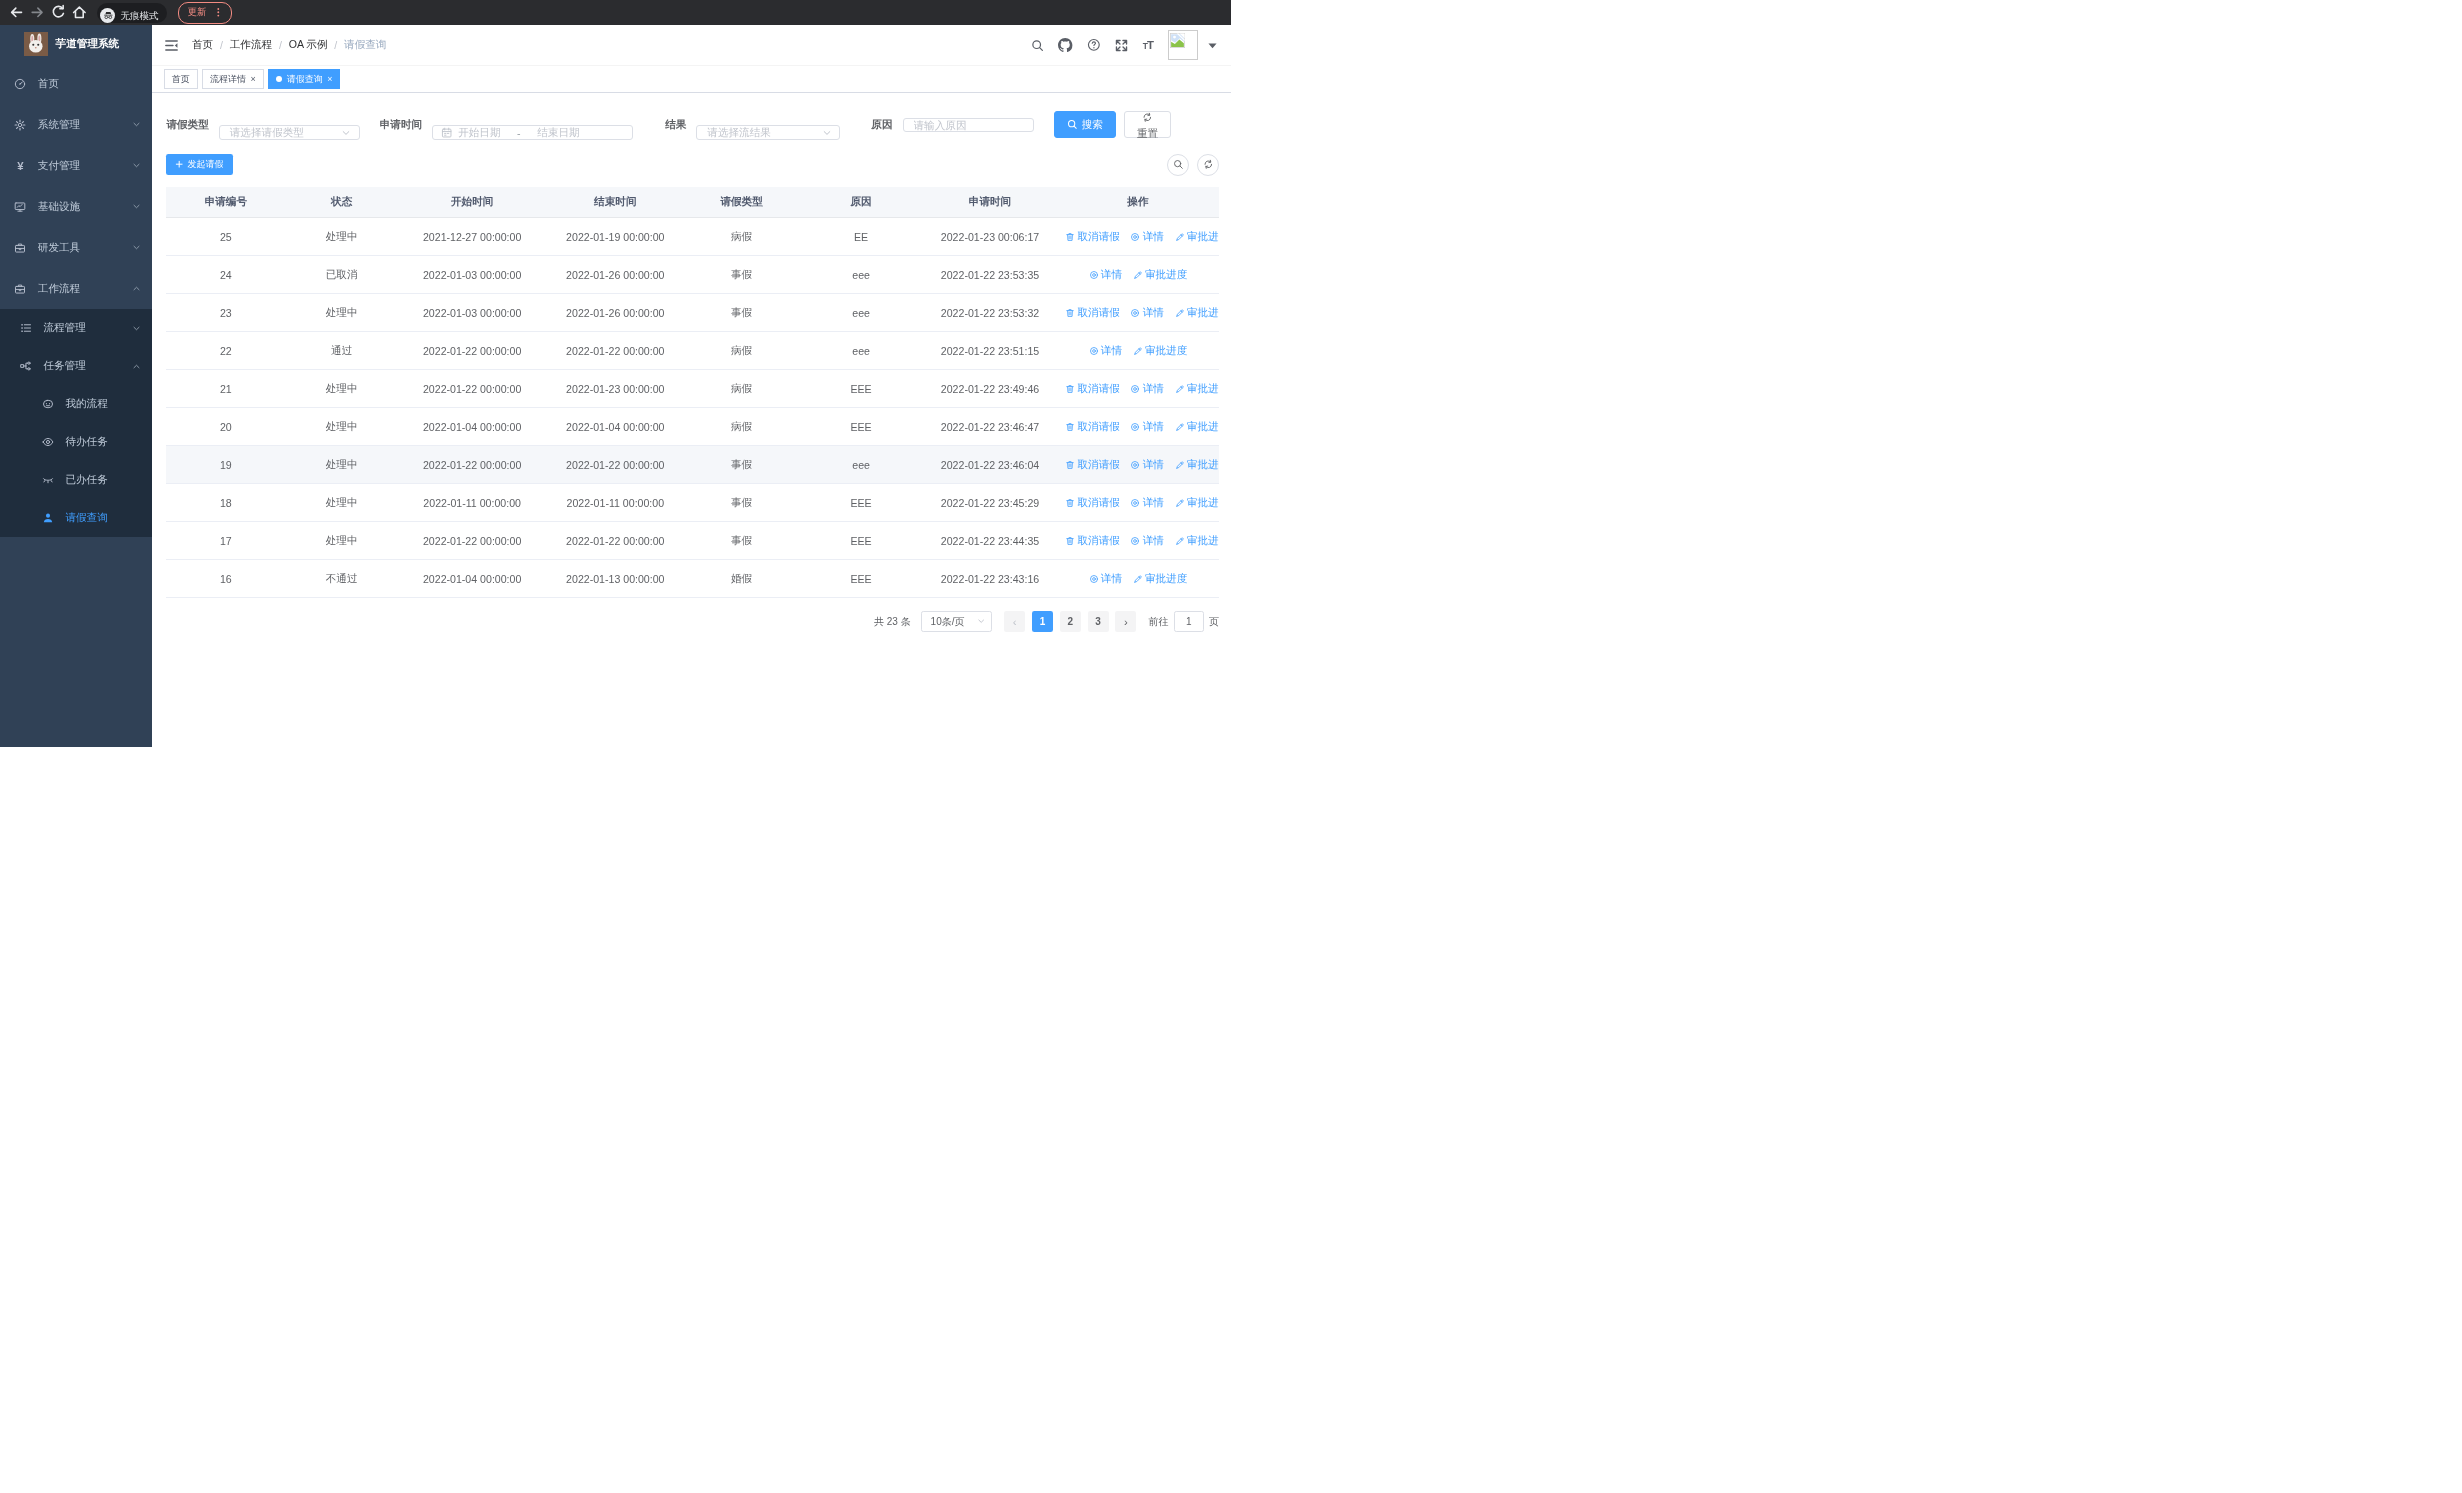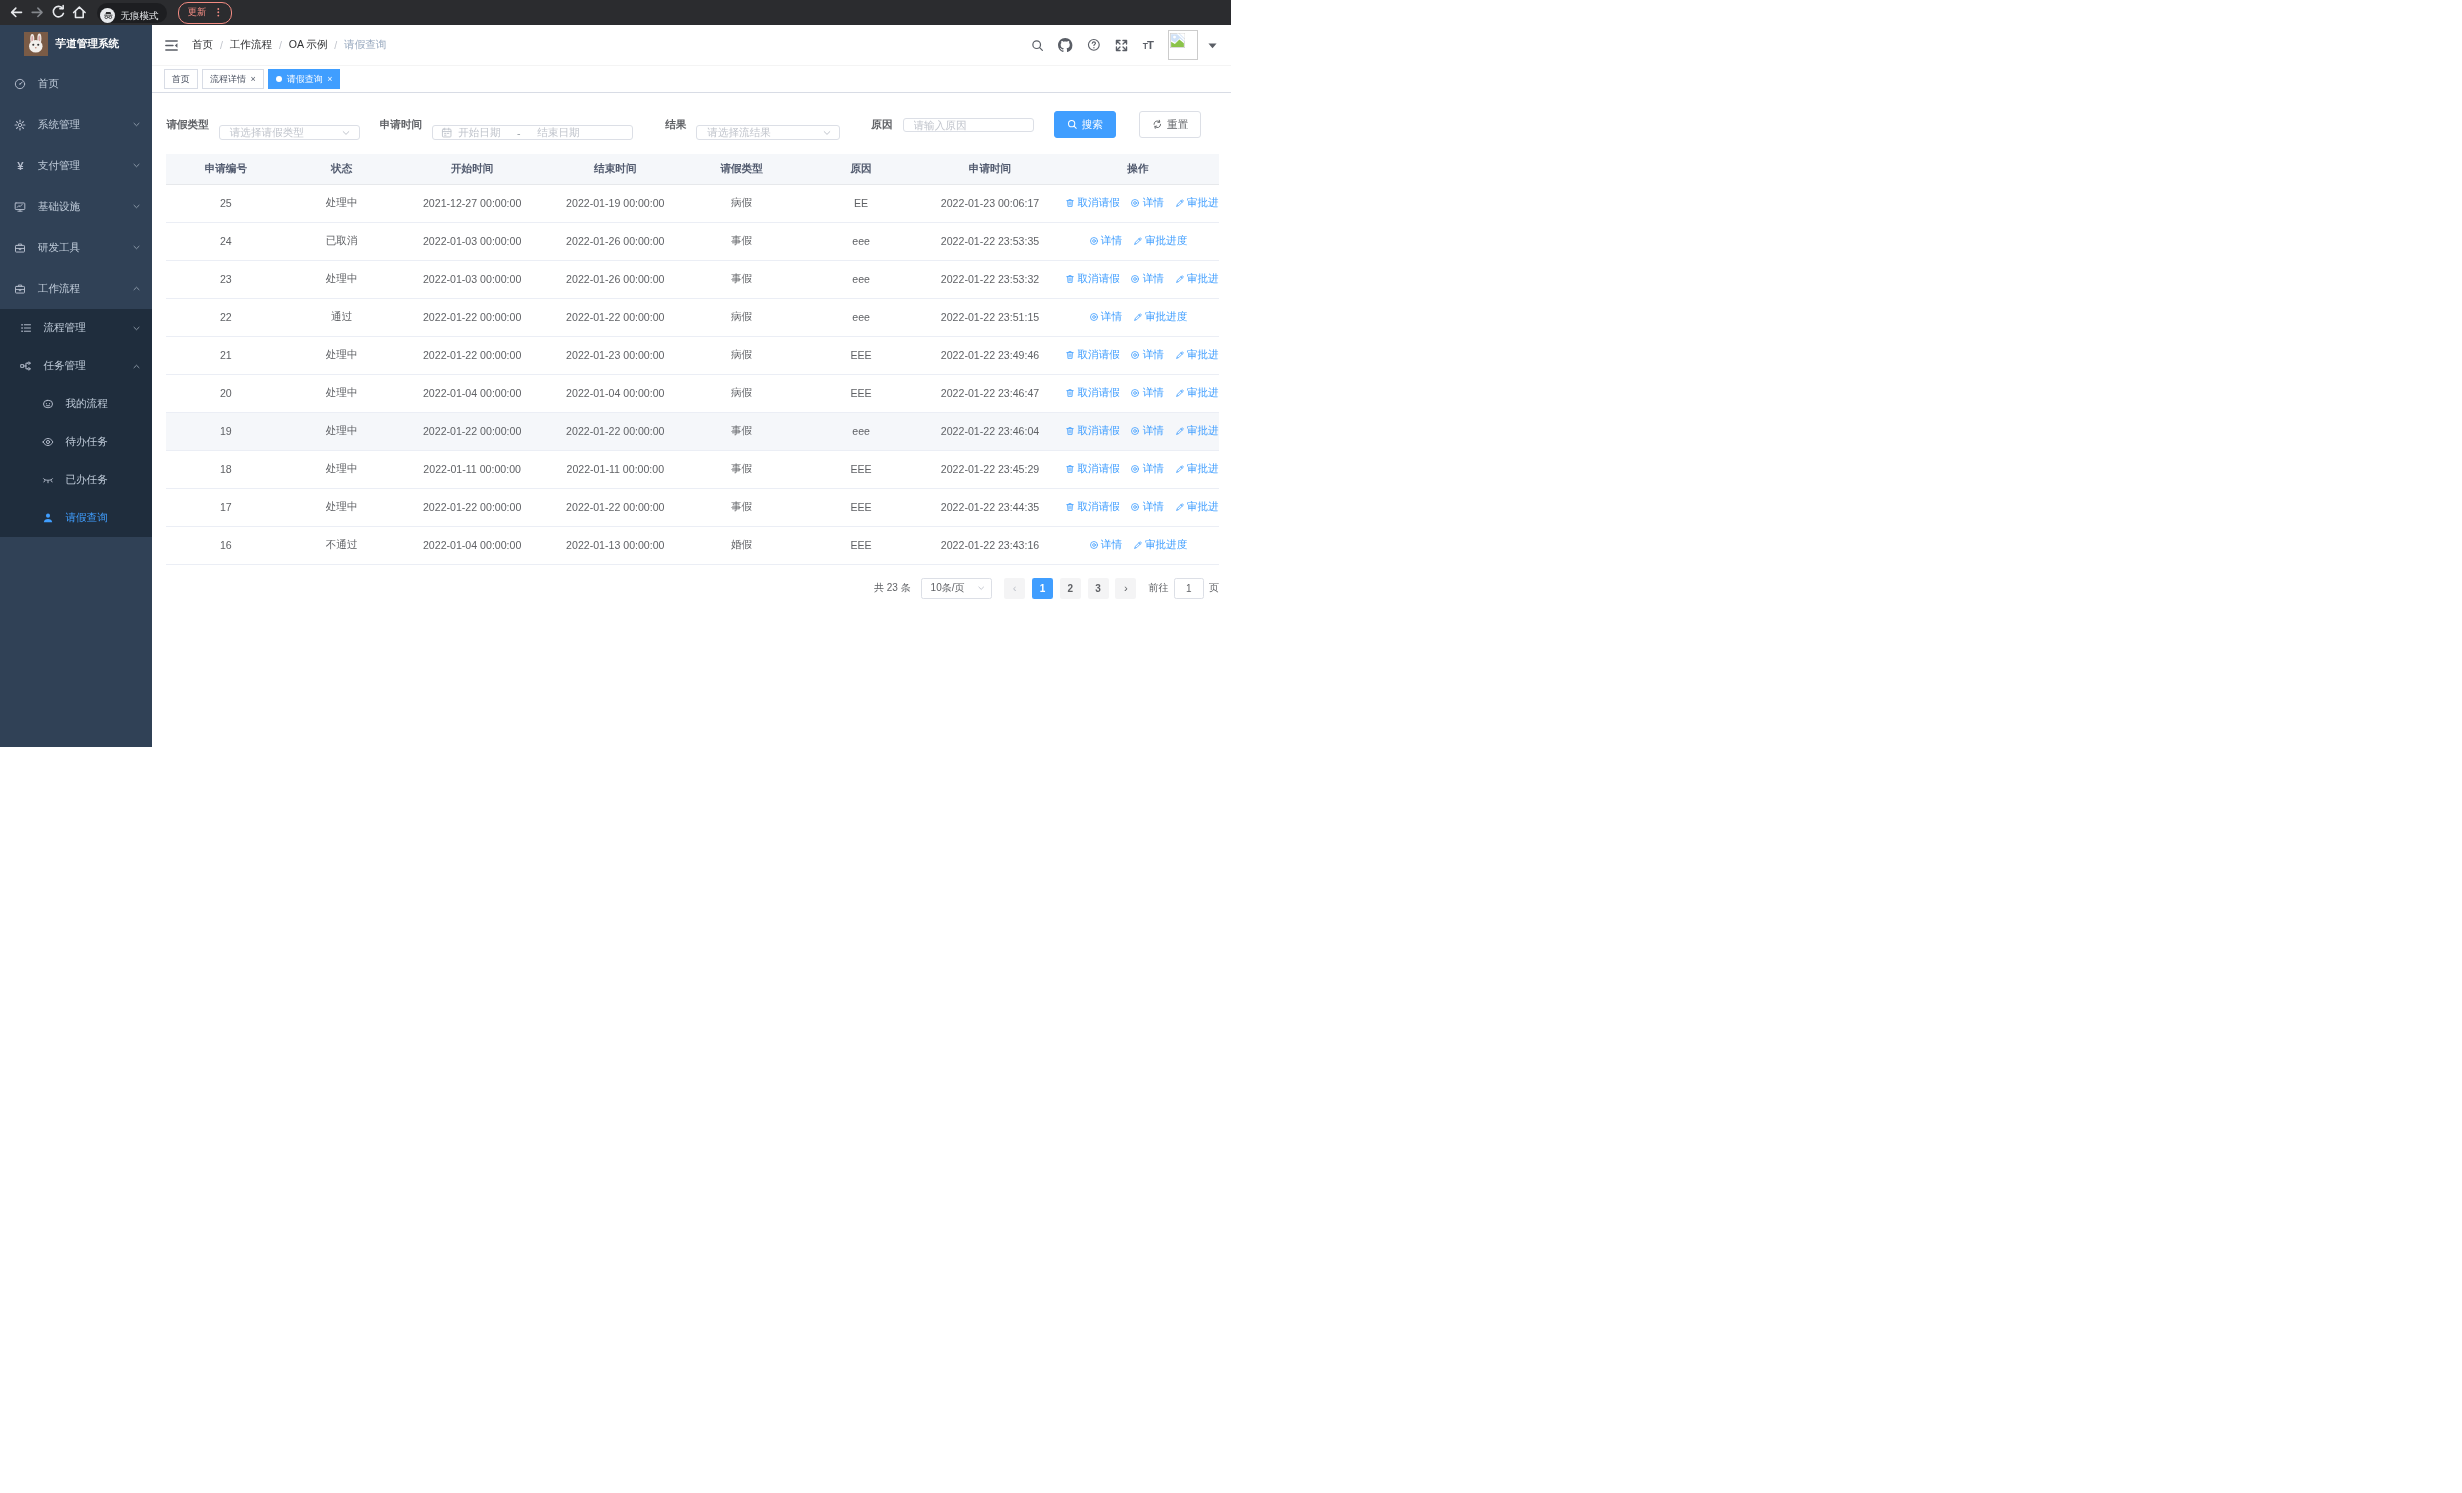--- a/index.html
+++ b/index.html
@@ -449,31 +449,59 @@
         <input class="txt" style="width: 131px; margin-left: 10px;" placeholder="请输入原因">
         <span class="btn btn-primary" style="margin-left:20px;">
           <span class="icon">
               <svg viewBox="0 0 16 16" fill="none" stroke="currentColor" stroke-width="1.6" stroke-linecap="round">
                 <circle cx="7" cy="7" r="4.7"></circle>
                 <path d="m10.6 10.6 3.4 3.4"></path>
               </svg>
             </span>
           <span>搜索</span>
         </span>
-        <span class="btn btn-plain" style="margin-left:23px;">
+        <span class="btn btn-plain" style="margin-left:8px;flex-direction:column;">
           <span class="icon">
               <svg viewBox="0 0 16 16" fill="none" stroke="currentColor" stroke-width="1.4" stroke-linecap="round" stroke-linejoin="round">
                 <path d="M13 8a5 5 0 0 1-8.7 3.4M3 8a5 5 0 0 1 8.7-3.4"></path>
                 <path d="m11.1 1.9.7 2.8-2.9.6M4.9 14.1l-.7-2.8 2.9-.6"></path>
               </svg>
             </span>
           <span>重置</span>
         </span>
       </div>
 
+      <div class="toolbar-row">
+        <span class="btn-create">
+          <span class="icon">
+              <svg viewBox="0 0 16 16" fill="none" stroke="currentColor" stroke-width="1.9" stroke-linecap="round">
+                <path d="M8 2.5v11M2.5 8h11"></path>
+              </svg>
+            </span>
+          <span>发起请假</span>
+        </span>
+        <div class="circle-btns">
+          <span class="circle-btn">
+              <span class="icon">
+                <svg viewBox="0 0 16 16" fill="none" stroke="currentColor" stroke-width="1.4" stroke-linecap="round">
+                  <circle cx="7" cy="7" r="4.7"></circle>
+                  <path d="m10.6 10.6 3.4 3.4"></path>
+                </svg>
+              </span>
+            </span>
+          <span class="circle-btn">
+              <span class="icon">
+                <svg viewBox="0 0 16 16" fill="none" stroke="currentColor" stroke-width="1.4" stroke-linecap="round" stroke-linejoin="round">
+                  <path d="M13 8a5 5 0 0 1-8.7 3.4M3 8a5 5 0 0 1 8.7-3.4"></path>
+                  <path d="m11.1 1.9.7 2.8-2.9.6M4.9 14.1l-.7-2.8 2.9-.6"></path>
+                </svg>
+              </span>
+            </span>
+        </div>
+      </div>
 
       <table class="grid">
         <colgroup>
           <col style="width:11.3%">
             <col style="width:10.7%">
             <col style="width:14.1%">
             <col style="width:13.1%">
           <col style="width:10.9%">
             <col style="width:11.8%">
             <col style="width:12.7%">

